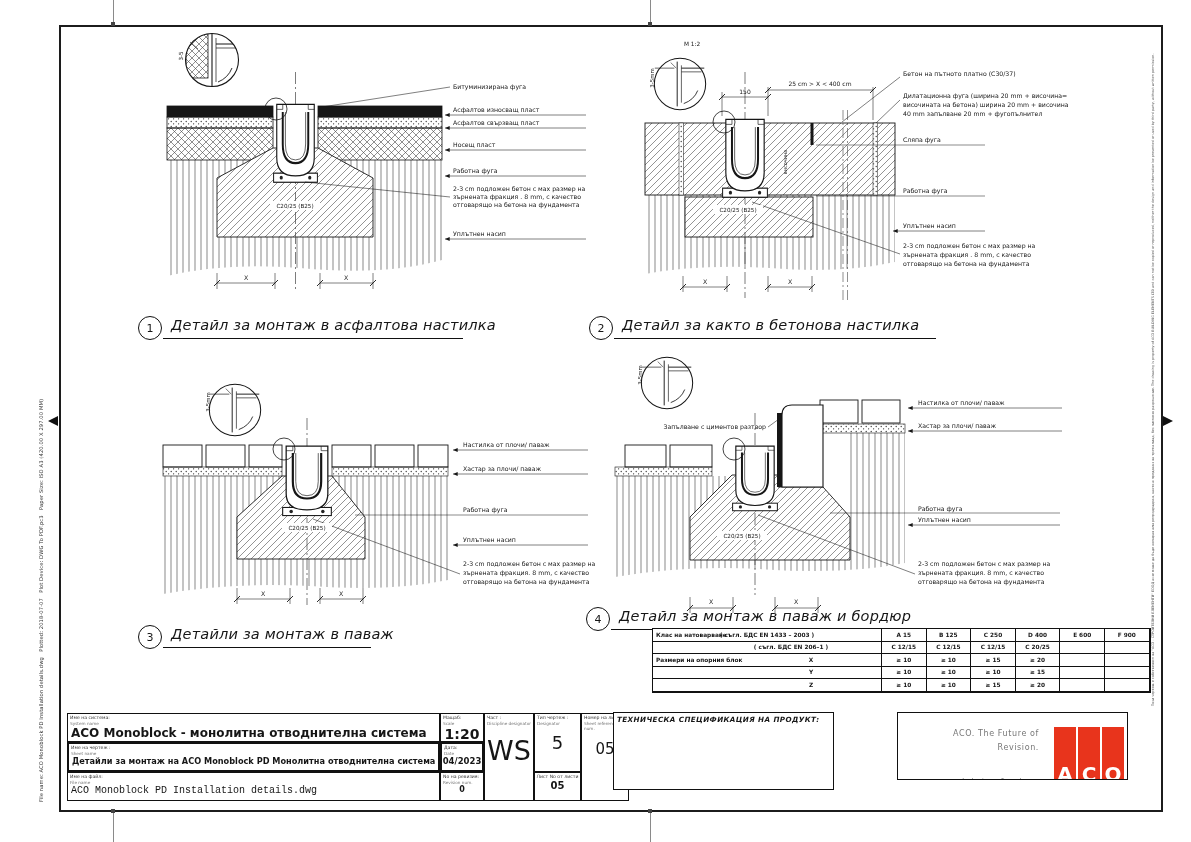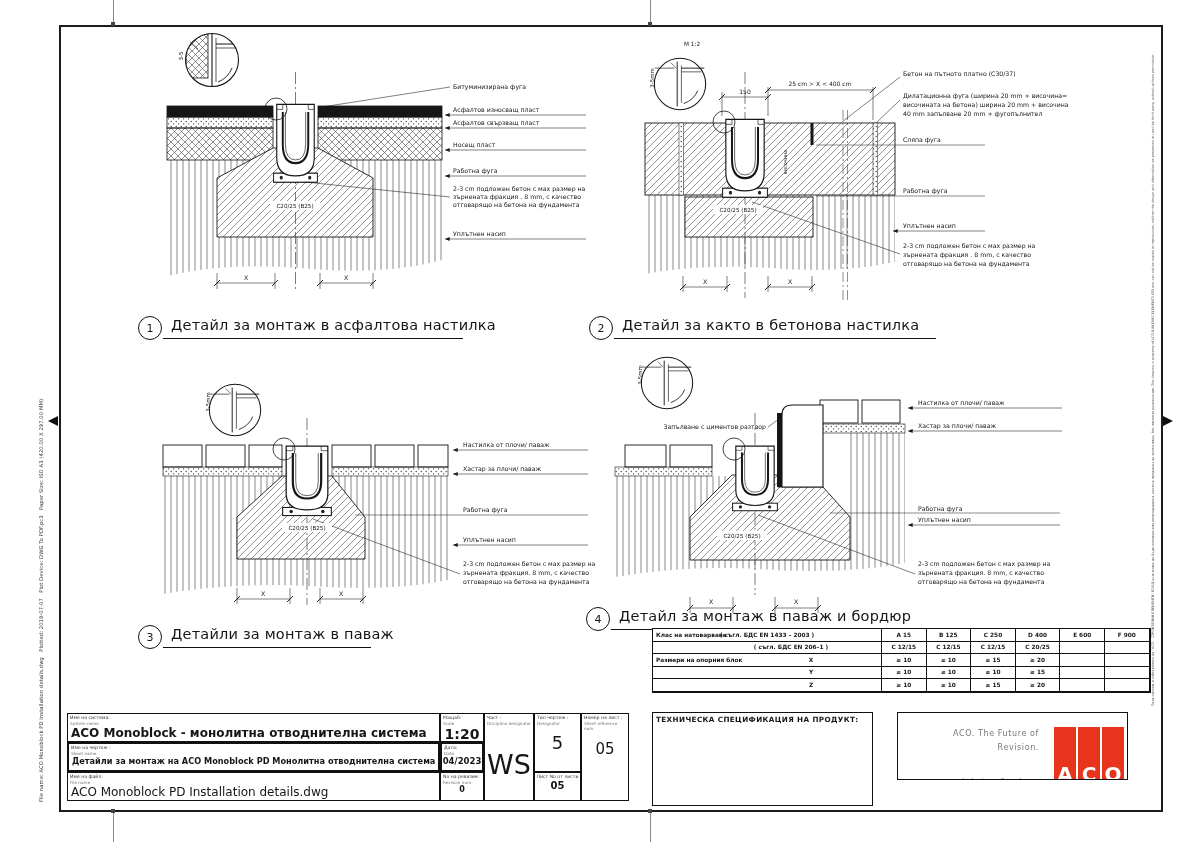--- a/index.html
+++ b/index.html
@@ -10,21 +10,21 @@
   svg text{font-family:"DejaVu Sans",sans-serif;fill:#161616;}
   .vtext{position:absolute;transform-origin:0 0;transform:rotate(-90deg);white-space:nowrap;color:#333;}
   .lmt{font-size:5.2px;letter-spacing:0.1px;}
   .rmt{font-size:3.4px;color:#555;}
   .fold{position:absolute;width:1px;background:#8a8a8a;}
   .foldsq{position:absolute;width:4px;height:4px;background:#444;}
   .midarr{position:absolute;width:0;height:0;}
   .dtitle{position:absolute;height:26px;}
   .numc{position:absolute;left:0;top:1px;width:24px;height:24px;border:1.2px solid #111;border-radius:50%;
         font-size:11px;display:flex;align-items:center;justify-content:center;box-sizing:border-box;background:#fff;}
-  .ttext{position:absolute;left:33px;top:2px;font-size:14.5px;line-height:16px;white-space:nowrap;letter-spacing:0.2px;}
+  .ttext{position:absolute;left:33px;top:2px;font-size:14.5px;line-height:16px;white-space:nowrap;letter-spacing:0.2px;font-style:italic;}
   .tline{position:absolute;top:23px;height:1.3px;background:#111;}
   .tbx{position:absolute;border:1.3px solid #111;box-sizing:border-box;background:#fff;overflow:hidden;}
   .tbx.heavy{border-width:2px;}
   .lab{font-size:4.6px;color:#333;line-height:1.2;padding:1px 0 0 2px;}
   .lab .en{color:#777;font-size:4.2px;font-weight:normal;}
   .val{padding-left:3px;font-weight:bold;white-space:nowrap;}
   .cent{text-align:center;padding-left:0;}
   .lt{position:absolute;left:652px;top:628px;border:1.4px solid #111;box-sizing:content-box;
       display:grid;grid-template-columns:229px repeat(6,44.6px);grid-auto-rows:12.5px;
       font-size:5.8px;font-weight:bold;background:#fff;}
@@ -448,57 +448,57 @@
       <div class="val" style="font-size:12px;">ACO Monoblock - монолитна отводнителна система</div>
     </div>
     <div class="tbx heavy" style="left:67px;top:742px;width:373px;height:30px;">
       <div class="lab"><span>Име на чертеж :</span><br>
         <span class="en">Sheet name</span></div>
       <div class="val" style="font-size:8.2px;">Детайли за монтаж на ACO Monoblock PD Монолитна отводнителна система в различни настилки</div>
     </div>
     <div class="tbx" style="left:67px;top:772px;width:373px;height:29px;">
       <div class="lab"><span>Име на файл:</span><br>
         <span class="en">File name</span></div>
-      <div class="val" style="font-size:12px;font-weight:normal;">ACO Monoblock PD Installation details.dwg</div>
+      <div class="val" style="font-size:10px;font-weight:normal;font-family:Liberation Mono, monospace;">ACO Monoblock PD Installation details.dwg</div>
     </div>
     <div class="tbx" style="left:440px;top:713px;width:44px;height:29px;">
       <div class="lab"><span>Мащаб:</span><br>
         <span class="en">Scale</span></div>
       <div class="val cent" style="font-size:14px;">1:20</div>
     </div>
     <div class="tbx heavy" style="left:440px;top:742px;width:44px;height:30px;">
       <div class="lab"><span>Дата:</span><br>
         <span class="en">Date</span></div>
       <div class="val cent" style="font-size:8.5px;">04/2023</div>
     </div>
     <div class="tbx" style="left:440px;top:772px;width:44px;height:29px;">
       <div class="lab"><span>No на ревизия:</span><br>
         <span class="en">Revision num.</span></div>
       <div class="val cent" style="font-size:8px;">0</div>
     </div>
     <div class="tbx" style="left:484px;top:713px;width:50px;height:88px;">
       <div class="lab"><span>Част :</span><br>
         <span class="en">Discipline designator</span></div>
-      <div class="val cent" style="font-size:27px;margin-top:23px;font-weight:normal;">WS</div>
+      <div class="val cent" style="font-size:27px;margin-top:9px;font-weight:normal;">WS</div>
     </div>
     <div class="tbx" style="left:534px;top:713px;width:47px;height:59px;">
       <div class="lab"><span>Тип чертеж :</span><br>
         <span class="en">Designator</span></div>
       <div class="val cent" style="font-size:18px;margin-top:6px;font-weight:normal;">5</div>
     </div>
     <div class="tbx" style="left:534px;top:772px;width:47px;height:29px;">
       <div class="lab" style="text-align:center;padding-left:0;"><span>Лист No от листи</span></div>
       <div class="val cent" style="font-size:10px;">05</div>
     </div>
     <div class="tbx" style="left:581px;top:713px;width:48px;height:88px;">
       <div class="lab"><span>Номер на лист :</span><br>
         <span class="en">Sheet reference num.</span></div>
       <div class="val cent" style="font-size:15px;margin-top:8px;font-weight:normal;">05</div>
     </div>
-    <div class="tbx" style="left:652px;top:712px;width:221px;height:94px;">
+    <div class="tbx" style="left:613px;top:712px;width:221px;height:78px;font-style:italic;">
       <div class="spec-title">ТЕХНИЧЕСКА СПЕЦИФИКАЦИЯ НА ПРОДУКТ:</div>
     </div>
     <div class="tbx" style="left:897px;top:712px;width:231px;height:68px;">
       <div class="slogan">
         <div>ACO. The Future of</div>
         <div>Revision.</div>
       </div>
       <div class="contacts">designteam@aco.bg  www.aco.bg</div>
       <div class="logo">
         <div class="bar" style="background:#e8341c;">

